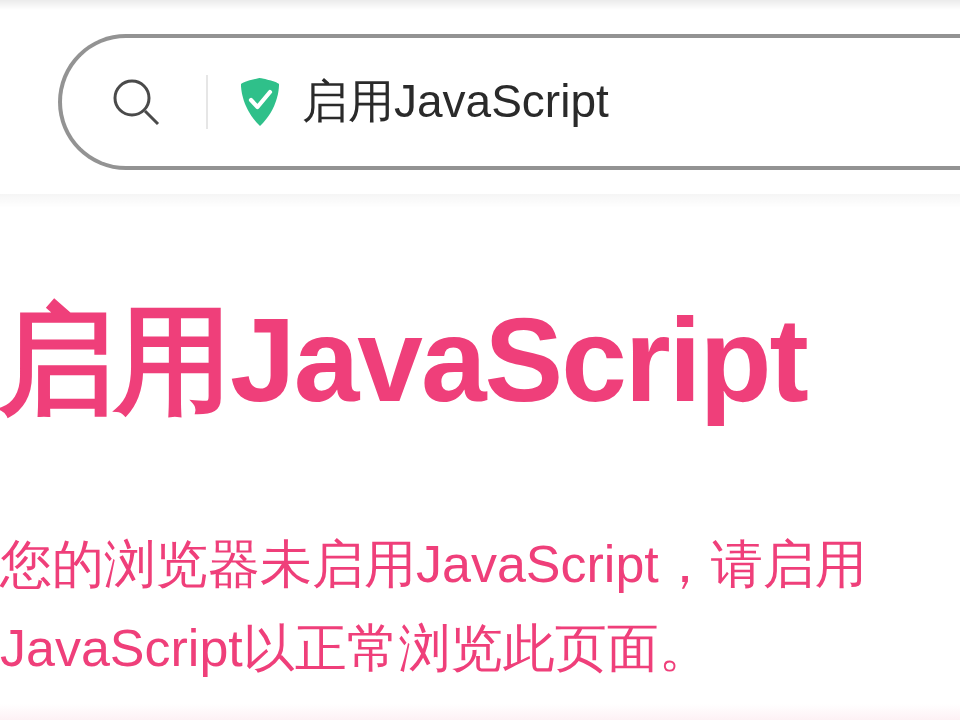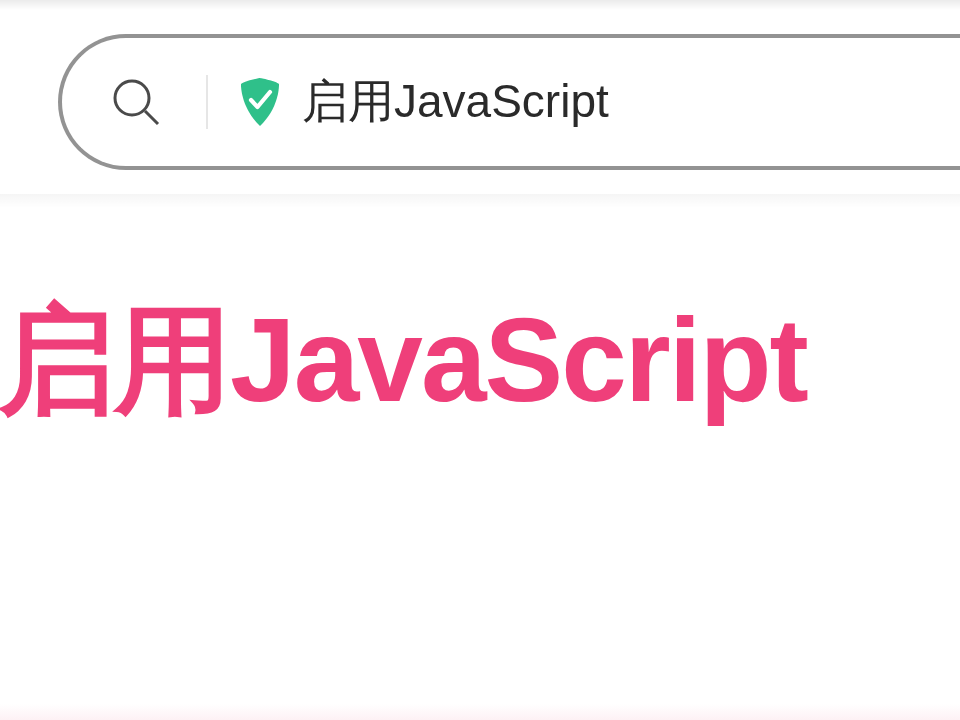--- a/index.html
+++ b/index.html
@@ -105,15 +105,16 @@
     <path d="M22 1 C22 1 6 4 3 7 C3 7 2 30 22 49 C42 30 41 7 41 7 C38 4 22 1 22 1 Z" fill="#2fc08a"></path>
     <path d="M13 23 L19.5 30 L32 15" stroke="#ffffff" stroke-width="4.2" fill="none" stroke-linecap="round" stroke-linejoin="round"></path>
   </svg>
   <span class="url-text">启用JavaScript</span>
 </div>
 
 <div class="under-shadow"></div>
 
 <div class="content">
   <h1 class="headline">启用JavaScript</h1>
+  <p class="bodytext">您的浏览器未启用JavaScript，请启用JavaScript以正常浏览此页面。</p>
 </div>
 
 <div class="bottom-fade"></div>
 
 </body></html>

